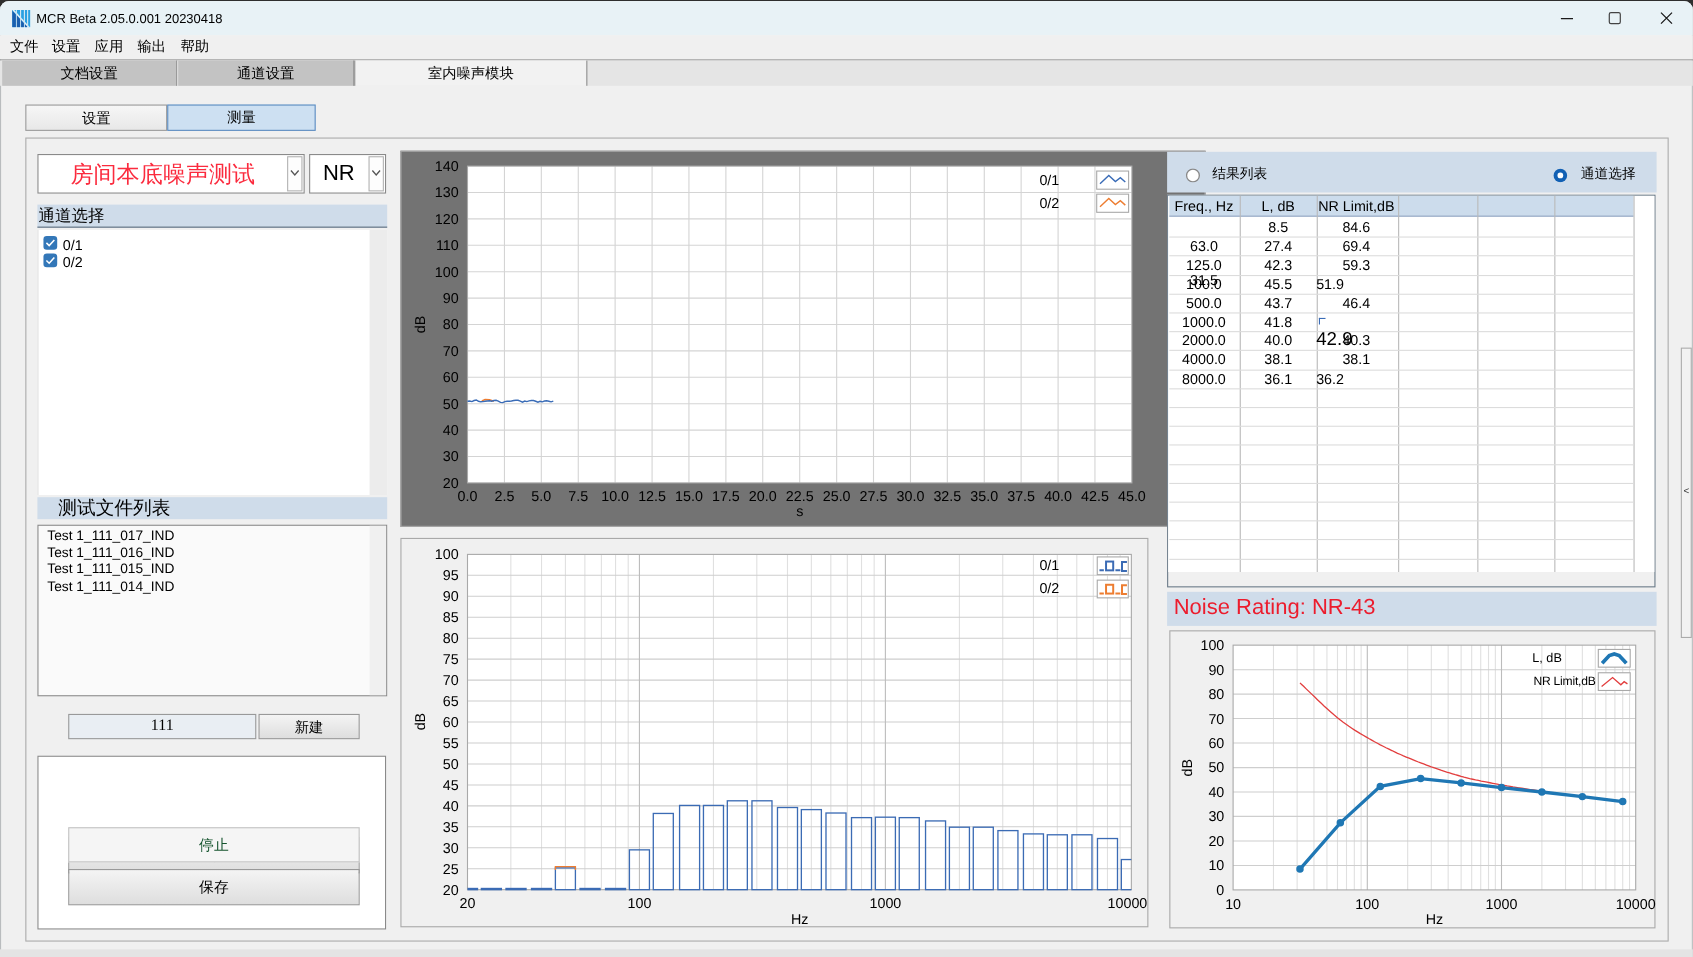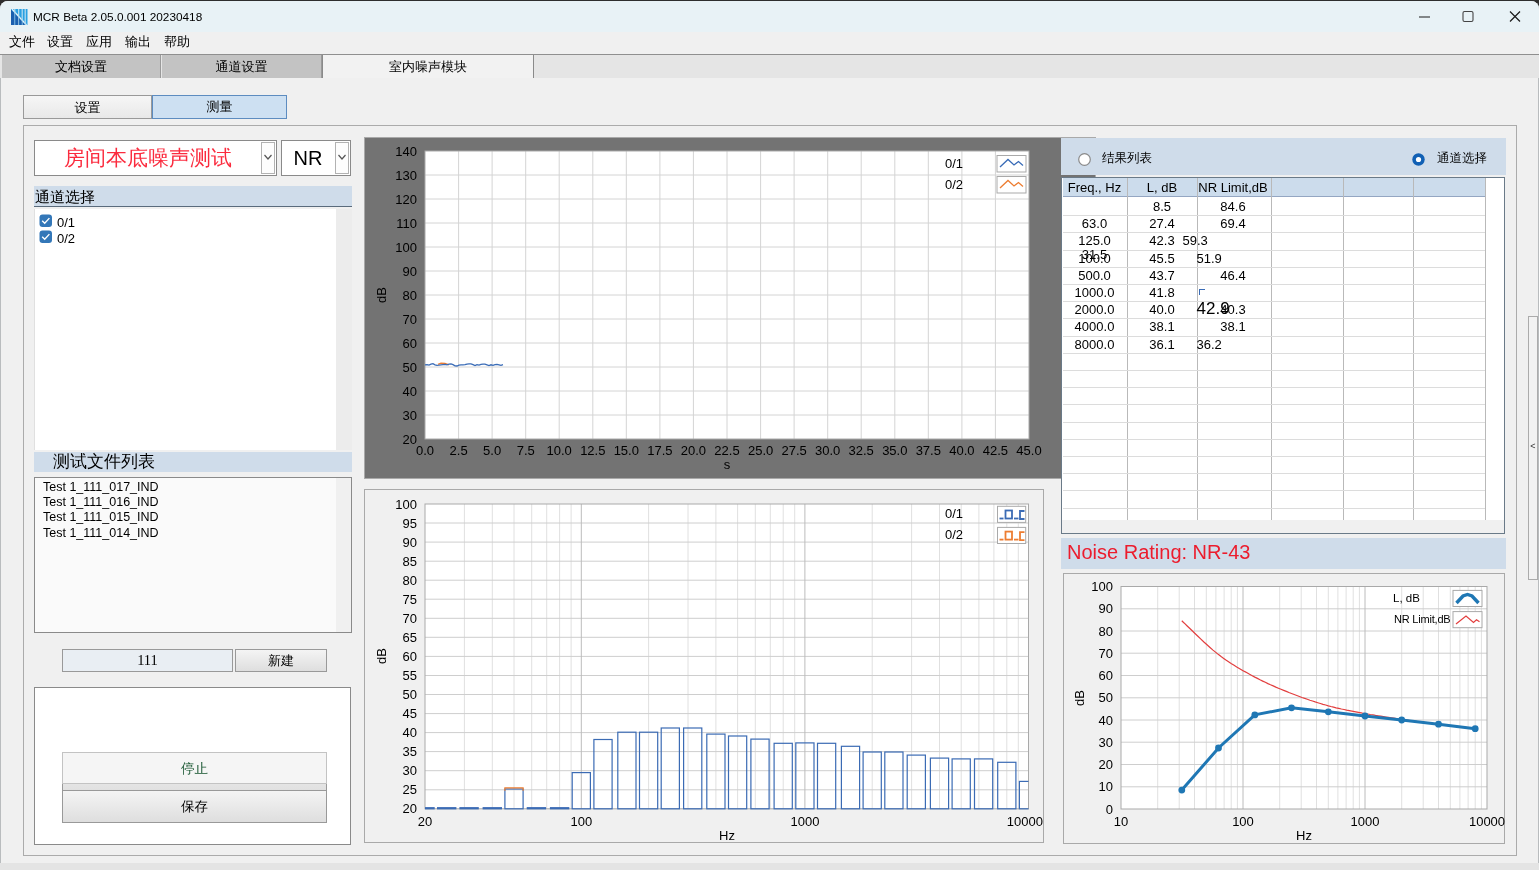--- a/index.html
+++ b/index.html
@@ -352,21 +352,21 @@
         <div style="position:absolute;left:0;top:312.4px;width:422px;height:1px;background:#dcdcdc;"></div>
         <div style="position:absolute;left:0;top:329.6px;width:422px;height:1px;background:#dcdcdc;"></div>
         <div style="position:absolute;left:0px;top:20.0px;width:64px;height:17.2px;line-height:17.2px;text-align:center;font-size:13px;margin-top:48px;">31.5</div>
         <div style="position:absolute;left:64px;top:20.0px;width:71px;height:17.2px;line-height:17.2px;text-align:center;font-size:13px;">8.5</div>
         <div style="position:absolute;left:134px;top:20.0px;width:73px;height:17.2px;line-height:17.2px;text-align:center;font-size:13px;">84.6</div>
         <div style="position:absolute;left:0px;top:37.2px;width:64px;height:17.2px;line-height:17.2px;text-align:center;font-size:13px;">63.0</div>
         <div style="position:absolute;left:64px;top:37.2px;width:71px;height:17.2px;line-height:17.2px;text-align:center;font-size:13px;">27.4</div>
         <div style="position:absolute;left:134px;top:37.2px;width:73px;height:17.2px;line-height:17.2px;text-align:center;font-size:13px;">69.4</div>
         <div style="position:absolute;left:0px;top:54.4px;width:64px;height:17.2px;line-height:17.2px;text-align:center;font-size:13px;">125.0</div>
         <div style="position:absolute;left:64px;top:54.4px;width:71px;height:17.2px;line-height:17.2px;text-align:center;font-size:13px;">42.3</div>
-        <div style="position:absolute;left:120px;top:54.4px;width:73px;height:17.2px;line-height:17.2px;text-align:left;font-size:13px;">59.3</div>
+        <div style="position:absolute;left:134px;top:54.4px;width:73px;height:17.2px;line-height:17.2px;text-align:center;font-size:13px;">59.3</div>
         <div style="position:absolute;left:0px;top:71.6px;width:64px;height:17.2px;line-height:17.2px;text-align:center;font-size:13px;">100.0</div>
         <div style="position:absolute;left:64px;top:71.6px;width:71px;height:17.2px;line-height:17.2px;text-align:center;font-size:13px;">45.5</div>
         <div style="position:absolute;left:134px;top:71.6px;width:73px;height:17.2px;line-height:17.2px;text-align:left;font-size:13px;">51.9</div>
         <div style="position:absolute;left:0px;top:88.8px;width:64px;height:17.2px;line-height:17.2px;text-align:center;font-size:13px;">500.0</div>
         <div style="position:absolute;left:64px;top:88.8px;width:71px;height:17.2px;line-height:17.2px;text-align:center;font-size:13px;">43.7</div>
         <div style="position:absolute;left:134px;top:88.8px;width:73px;height:17.2px;line-height:17.2px;text-align:center;font-size:13px;">46.4</div>
         <div style="position:absolute;left:0px;top:106.0px;width:64px;height:17.2px;line-height:17.2px;text-align:center;font-size:13px;">1000.0</div>
         <div style="position:absolute;left:64px;top:106.0px;width:71px;height:17.2px;line-height:17.2px;text-align:center;font-size:13px;">41.8</div>
         <div style="position:absolute;left:134px;top:122px;width:73px;height:17.2px;line-height:17.2px;font-size:17px;">42.9</div>
         <div style="position:absolute;left:0px;top:123.2px;width:64px;height:17.2px;line-height:17.2px;text-align:center;font-size:13px;">2000.0</div>

